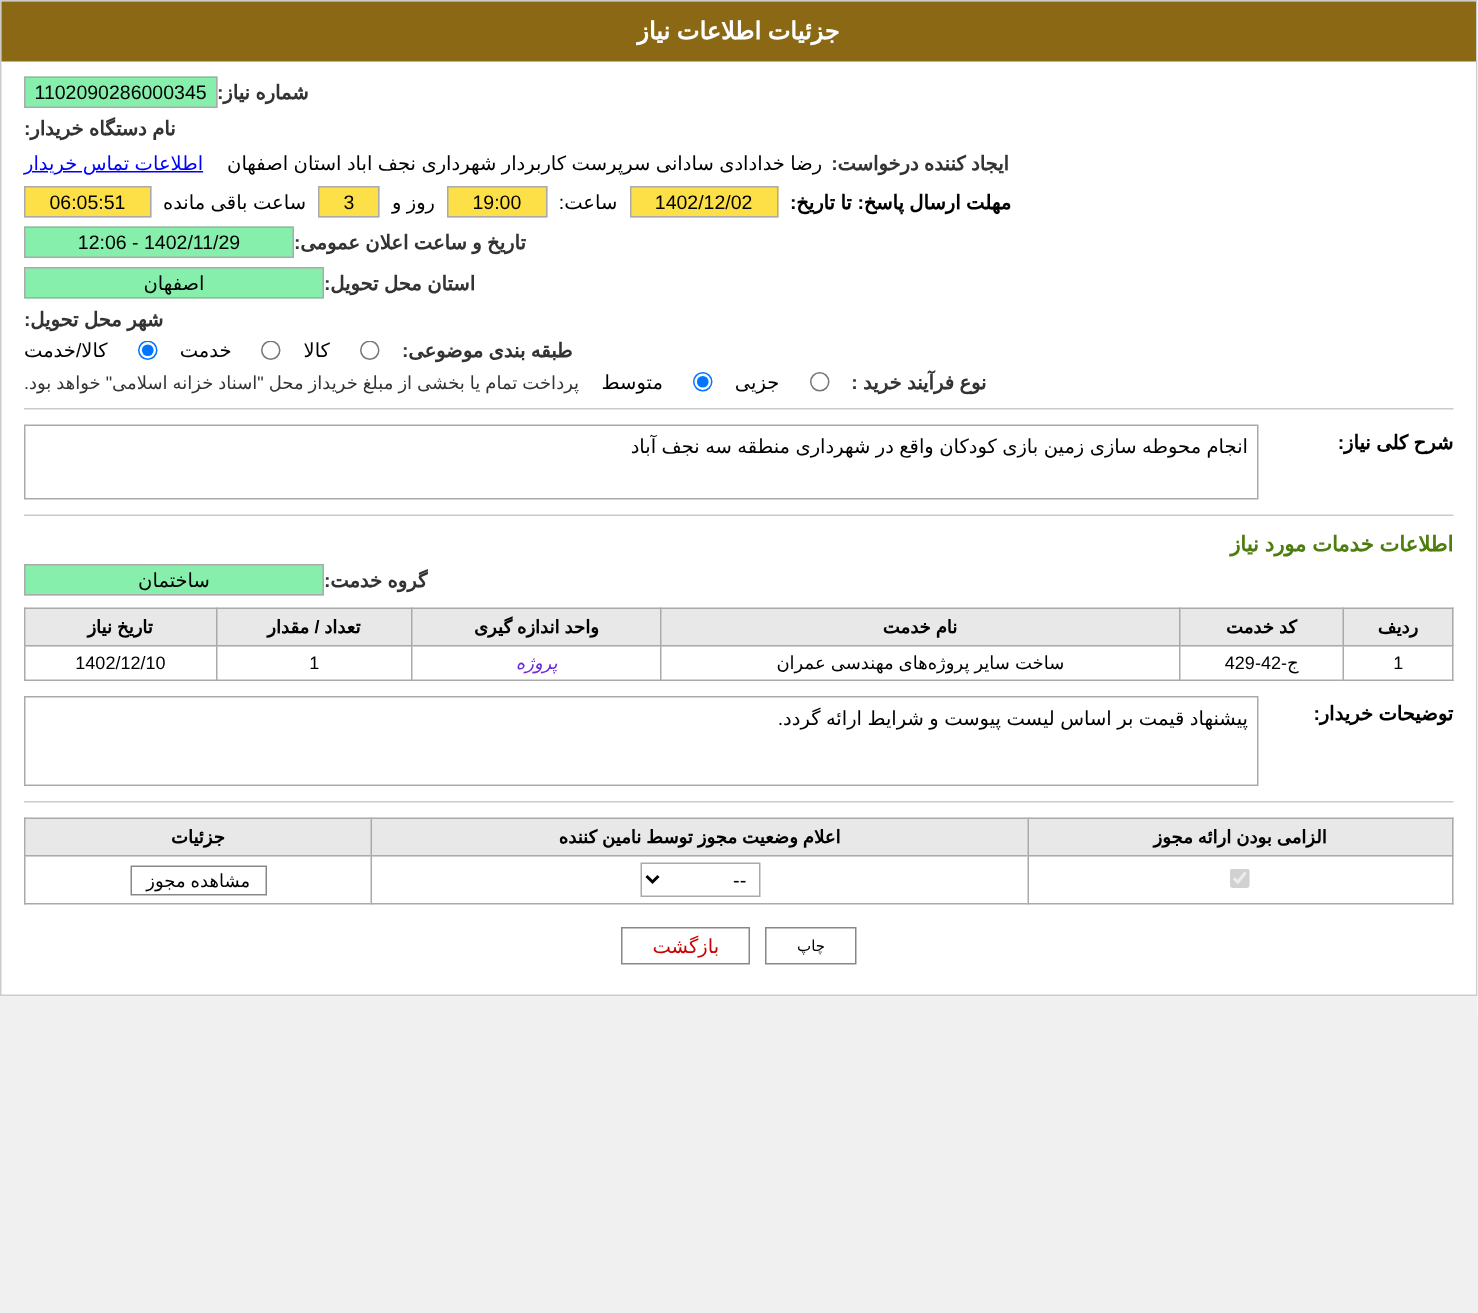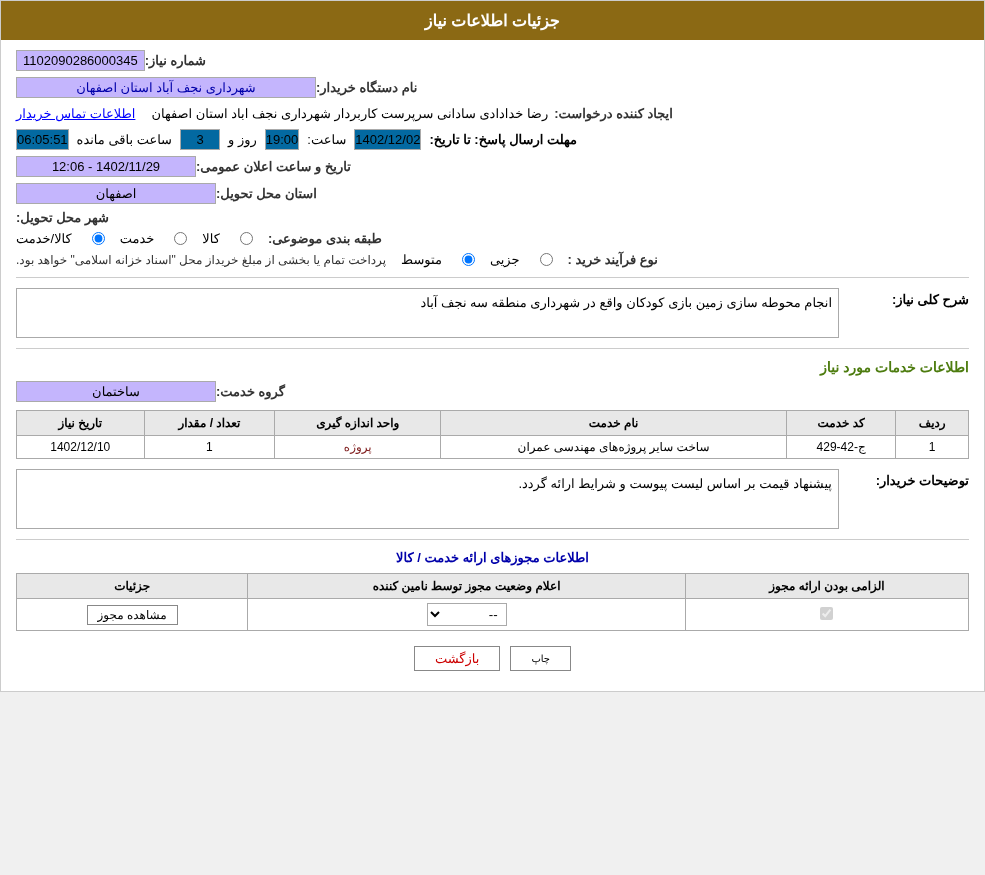--- a/index.html
+++ b/index.html
@@ -34,21 +34,21 @@
     }
     .label {
       color: #333;
       font-weight: bold;
       white-space: nowrap;
       margin-right: 5px;
       text-align: right;
     }
     .value-box {
       border: 1px solid #aaa;
-      background: #c4b5fd;
+      background: #86efac;
       padding: 2px 6px;
       min-width: 120px;
       text-align: center;
     }
     .value-text {
       padding: 2px 6px;
     }
     .contact-link {
       color: #00f;
       text-decoration: underline;
@@ -59,22 +59,22 @@
       align-items: center;
       justify-content: flex-end;
       gap: 8px;
       margin-bottom: 6px;
     }
     .time-label {
       font-weight: bold;
     }
     .time-box {
       border: 1px solid #aaa;
-      background: #0369a1;
-      padding: 2px 0;
+      background: #fde047;
+      padding: 2px 16px;
       text-align: center;
     }
     .radio-group {
       display: flex;
       align-items: center;
       justify-content: flex-end;
       gap: 15px;
       margin-bottom: 6px;
     }
     .radio-item {
@@ -241,21 +241,20 @@
 
   <div class="content">
 
     <div class="info-row">
       <span class="label">شماره نیاز:</span>
       <div class="value-box">1102090286000345</div>
     </div>
 
     <div class="info-row">
       <span class="label">نام دستگاه خریدار:</span>
-      <div class="value-box" style="min-width:300px;color:#00a;">شهرداری نجف آباد استان اصفهان</div>
     </div>
 
     <div class="info-row">
       <span class="label">ایجاد کننده درخواست:</span>
       <span class="value-text" style="margin-left:10px;">رضا خدادادی سادانی سرپرست  کاربردار شهرداری نجف اباد استان اصفهان</span>
       <span class="contact-link">اطلاعات تماس خریدار</span>
     </div>
 
     <div class="time-row">
       <span class="time-label">مهلت ارسال پاسخ: تا تاریخ:</span>
@@ -341,41 +340,40 @@
             <th>واحد اندازه گیری</th>
             <th>تعداد / مقدار</th>
             <th>تاریخ نیاز</th>
           </tr>
         </thead>
         <tbody>
           <tr>
             <td>1</td>
             <td>ج-42-429</td>
             <td>ساخت سایر پروژه‌های مهندسی عمران</td>
-            <td class="link-cell" style="color:#7f1d1d;">پروژه</td>
+            <td class="link-cell" style="color:#6d28d9;font-style:italic;">پروژه</td>
             <td>1</td>
             <td>1402/12/10</td>
           </tr>
         </tbody>
       </table>
     </div>
 
     <div class="two-col" style="margin-top:10px;">
       <div class="col-label">توضیحات خریدار:</div>
       <div class="col-content">
         <div class="buyer-notes">
           <span>پیشنهاد قیمت بر اساس لیست پیوست و شرایط ارائه گردد.</span>
         </div>
       </div>
     </div>
 
     <div class="section-divider"></div>
 
     <div class="permits-section">
-      <div class="permits-title">اطلاعات مجوزهای ارائه خدمت / کالا</div>
 
       <table class="permits-table">
         <thead>
           <tr>
             <th>الزامی بودن ارائه مجوز</th>
             <th>اعلام وضعیت مجوز توسط نامین کننده</th>
             <th>جزئیات</th>
           </tr>
         </thead>
         <tbody>

